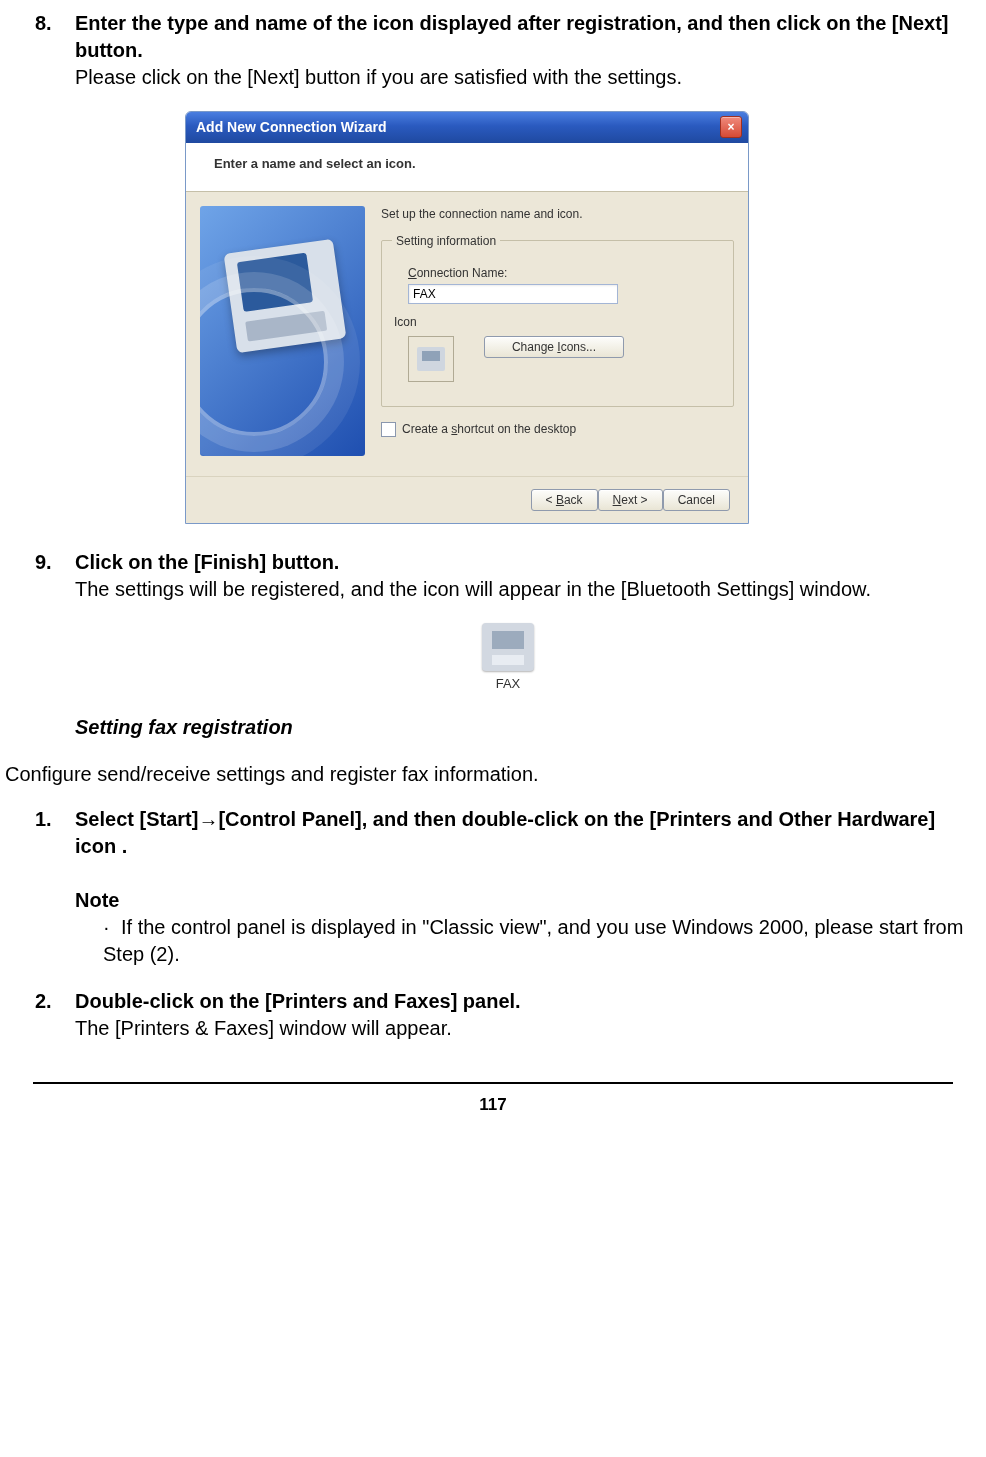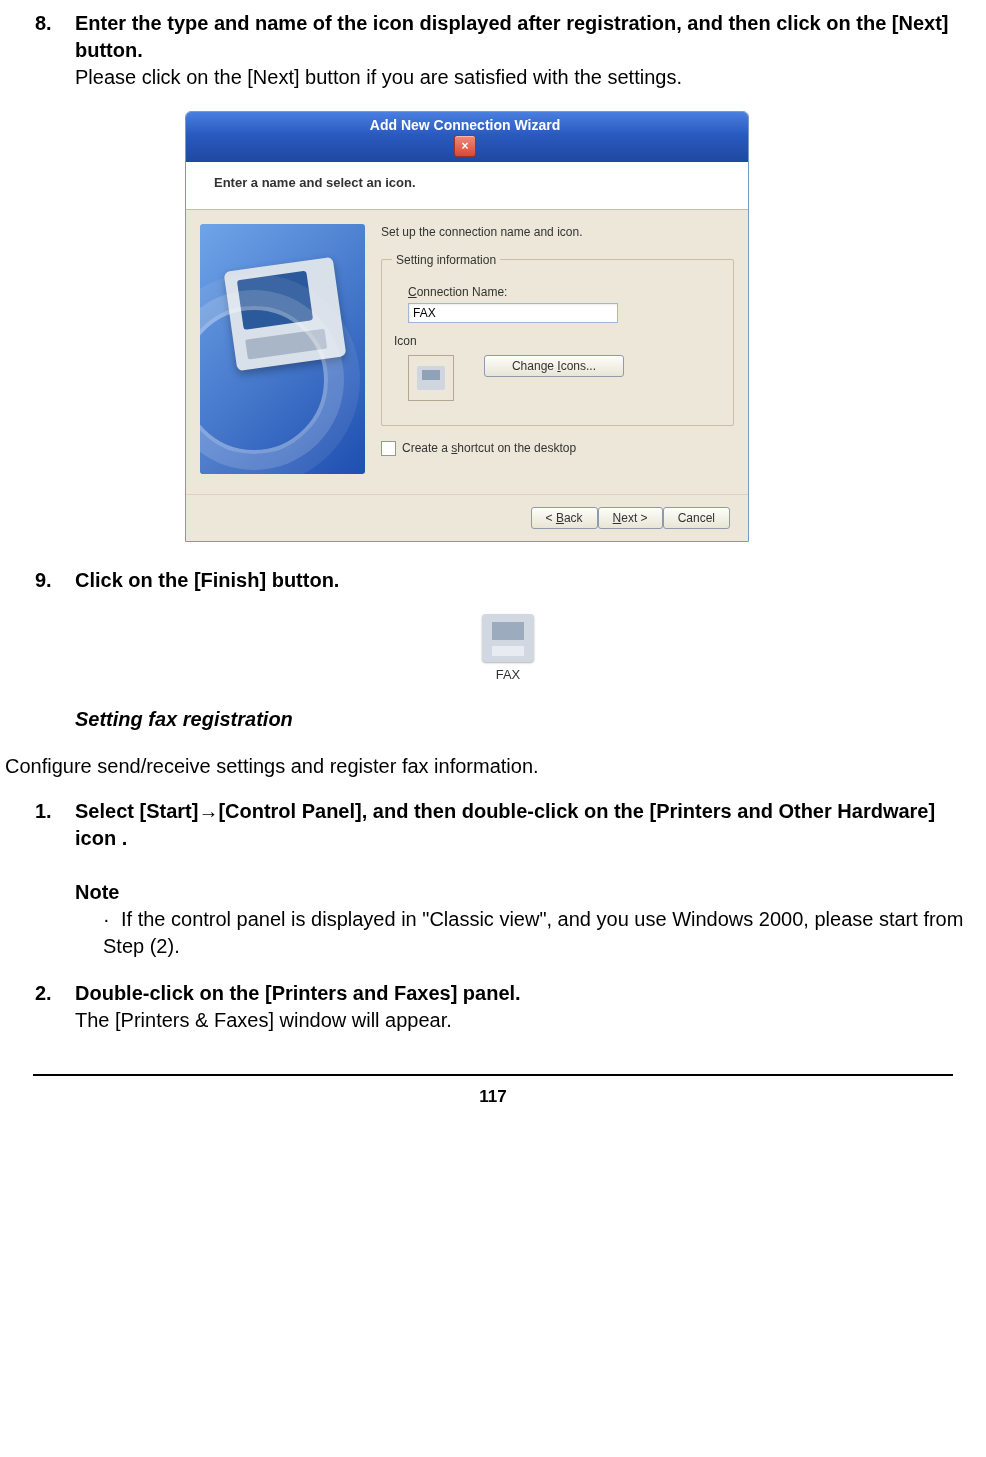--- a/index.html
+++ b/index.html
@@ -37,27 +37,26 @@
     background: linear-gradient(#f8f6ee, #ece7d8);
     font-family: Tahoma, Arial, sans-serif;
     font-size: 13px;
     color: #333;
     border-radius: 6px 6px 0 0;
     overflow: hidden;
   }
   .titlebar {
     background: linear-gradient(#4a7ee0, #2a5abf 45%, #1f49a0);
     color: #fff;
-    padding: 4px 14px 5px 10px;
+    padding: 4px 6px 5px 10px;
     font-weight: bold;
     font-size: 14px;
     display: flex;
     justify-content: space-between;
     align-items: center;
-    flex-direction: column;
   }
   .closebtn {
     width: 20px; height: 20px;
     background: linear-gradient(#f08a7c, #d64a35);
     border: 1px solid #a03020;
     border-radius: 3px;
     color: #fff;
     display:flex;align-items:center;justify-content:center;
     font-size:12px;font-weight:bold;
     box-shadow: inset 0 1px 0 rgba(255,255,255,0.4);
@@ -257,20 +256,21 @@
         <button class="winbtn">Cancel</button>
       </div>
     </div>
   </div>
 
 
   <div class="step">
     <div class="step-body" style="position:relative;">
       <span class="step-num bold" style="position:absolute;left:0;">9.</span>
       <span class="bold">Click on the [Finish] button.</span><br>
+      <span>The settings will be registered, and the icon will appear in the [Bluetooth Settings] window.</span>
     </div>
   </div>
 
   <div class="fax-icon-block">
     <div class="fax-icon-big"></div>
     <div class="fax-label">FAX</div>
   </div>
 
   <div class="step">
     <div class="step-body">

